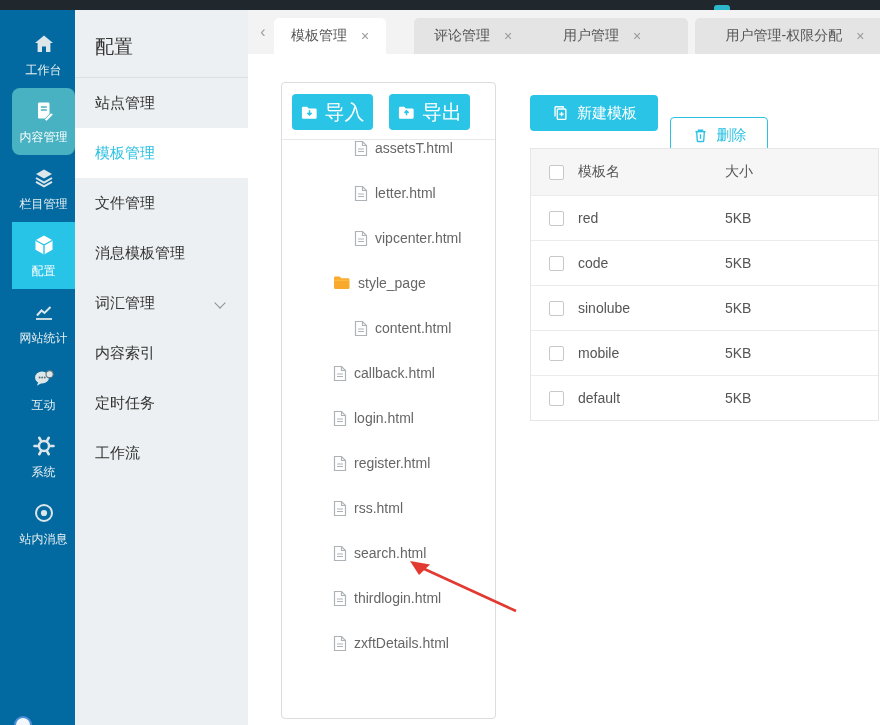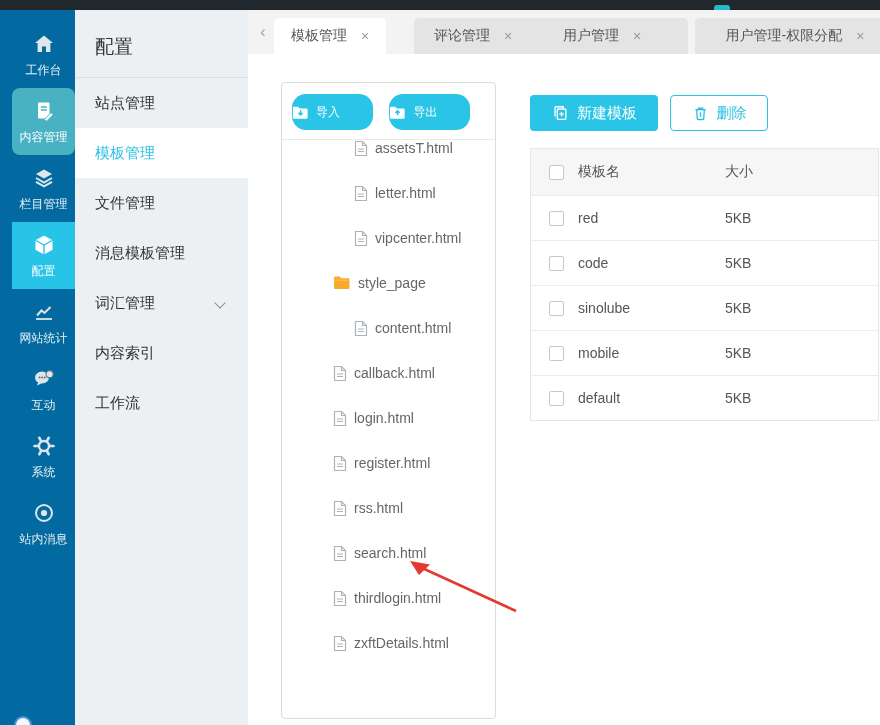--- a/index.html
+++ b/index.html
@@ -46,40 +46,40 @@
   .tab.active { background:#fff; }
   .tab1 { left:26px;  width:112px; }
   .tab2 { left:142px; width:118px;margin-left:24px; }
   .tab3 { left:268px; width:172px; }
   .tab4 { left:447px; width:200px; }
 
   
   .tree-panel { position:absolute; left:281px; top:82px; width:215px; height:637px; background:#fff;
                 border:1px solid #dcdcdc; border-radius:4px; overflow:hidden; }
   .tree-toolbar { height:57px; padding:11px 0 0 10px; border-bottom:1px solid #e8e8e8; }
-  .btn-cyan { display:inline-flex; align-items:center; gap:7px;
-              width:81px; height:36px; border-radius:14px; background:#2ac4e6; color:#fff;
-              font-size:12px; border:none; cursor:pointer; }
+  .btn-cyan { display:inline-flex; align-items:center; justify-content:center; gap:7px;
+              width:81px; height:36px; border-radius:4px; background:#2ac4e6; color:#fff;
+              font-size:20px; border:none; cursor:pointer; }
   .btn-cyan + .btn-cyan { margin-left:12px; }
   .tree-item { height:45px; display:flex; align-items:flex-start; font-size:14px; color:#666; cursor:pointer; }
   .tree-item .ticon { margin-right:7px; display:flex; }
   .tree-item.lvl1 { padding-left:51px; }
   .tree-item.lvl2 { padding-left:72px; }
 
   
   .arrow-overlay { position:absolute; left:390px; top:550px; width:145px; height:75px; pointer-events:none; z-index:5; }
 
   
   .btn-new { position:absolute; left:530px; top:95px; width:128px; height:36px; border-radius:4px;
              background:#2ac4e6; color:#fff; font-size:15px; border:none; display:flex; align-items:center;
              justify-content:center; gap:8px; cursor:pointer; }
   .btn-ghost { position:absolute; top:95px; height:36px; border-radius:4px; background:#fff;
                border:1px solid #2bc1e2; color:#2bc1e2; font-size:15px; display:flex; align-items:center;
                justify-content:center; gap:8px; cursor:pointer; }
-  .btn-del { left:670px; width:98px; }
+  .btn-del { left:670px; width:98px;margin-top:22px; }
   .btn-up  { left:778px; width:99px; }
 
   
   .tpl-table { position:absolute; left:530px; top:148px; width:349px; border:1px solid #e6e6e6; }
   .t-row { display:flex; align-items:center; height:45px; background:#fff; border-top:1px solid #ececec;
            font-size:14px; color:#555; }
   .t-head { height:46px; background:#f6f6f6; border-top:none; color:#555; }
   .cell-check { width:47px; padding-left:18px; display:flex; align-items:center; }
   .checkbox { width:15px; height:15px; border:1px solid #c8c8c8; border-radius:2px; background:#fff; cursor:pointer; }
   .cell-name { width:147px; }
@@ -192,20 +192,21 @@
 
   <div class="submenu">
     <div class="submenu-title">配置</div>
     <div class="submenu-divider"></div>
     <div class="submenu-item"><span>站点管理</span></div>
     <div class="submenu-item active"><span>模板管理</span></div>
     <div class="submenu-item"><span>文件管理</span></div>
     <div class="submenu-item"><span>消息模板管理</span></div>
     <div class="submenu-item"><span>词汇管理</span><i class="chev-down"></i></div>
     <div class="submenu-item"><span>内容索引</span></div>
+    <div class="submenu-item"><span>定时任务</span></div>
     <div class="submenu-item"><span>工作流</span></div>
   </div>
 
   <div class="tabbar">
     <div class="tab-back">‹</div>
     <div class="tab tab1 active">
       <span>模板管理</span>
       <span class="close">×</span>
     </div>
     <div class="tab tab2">

